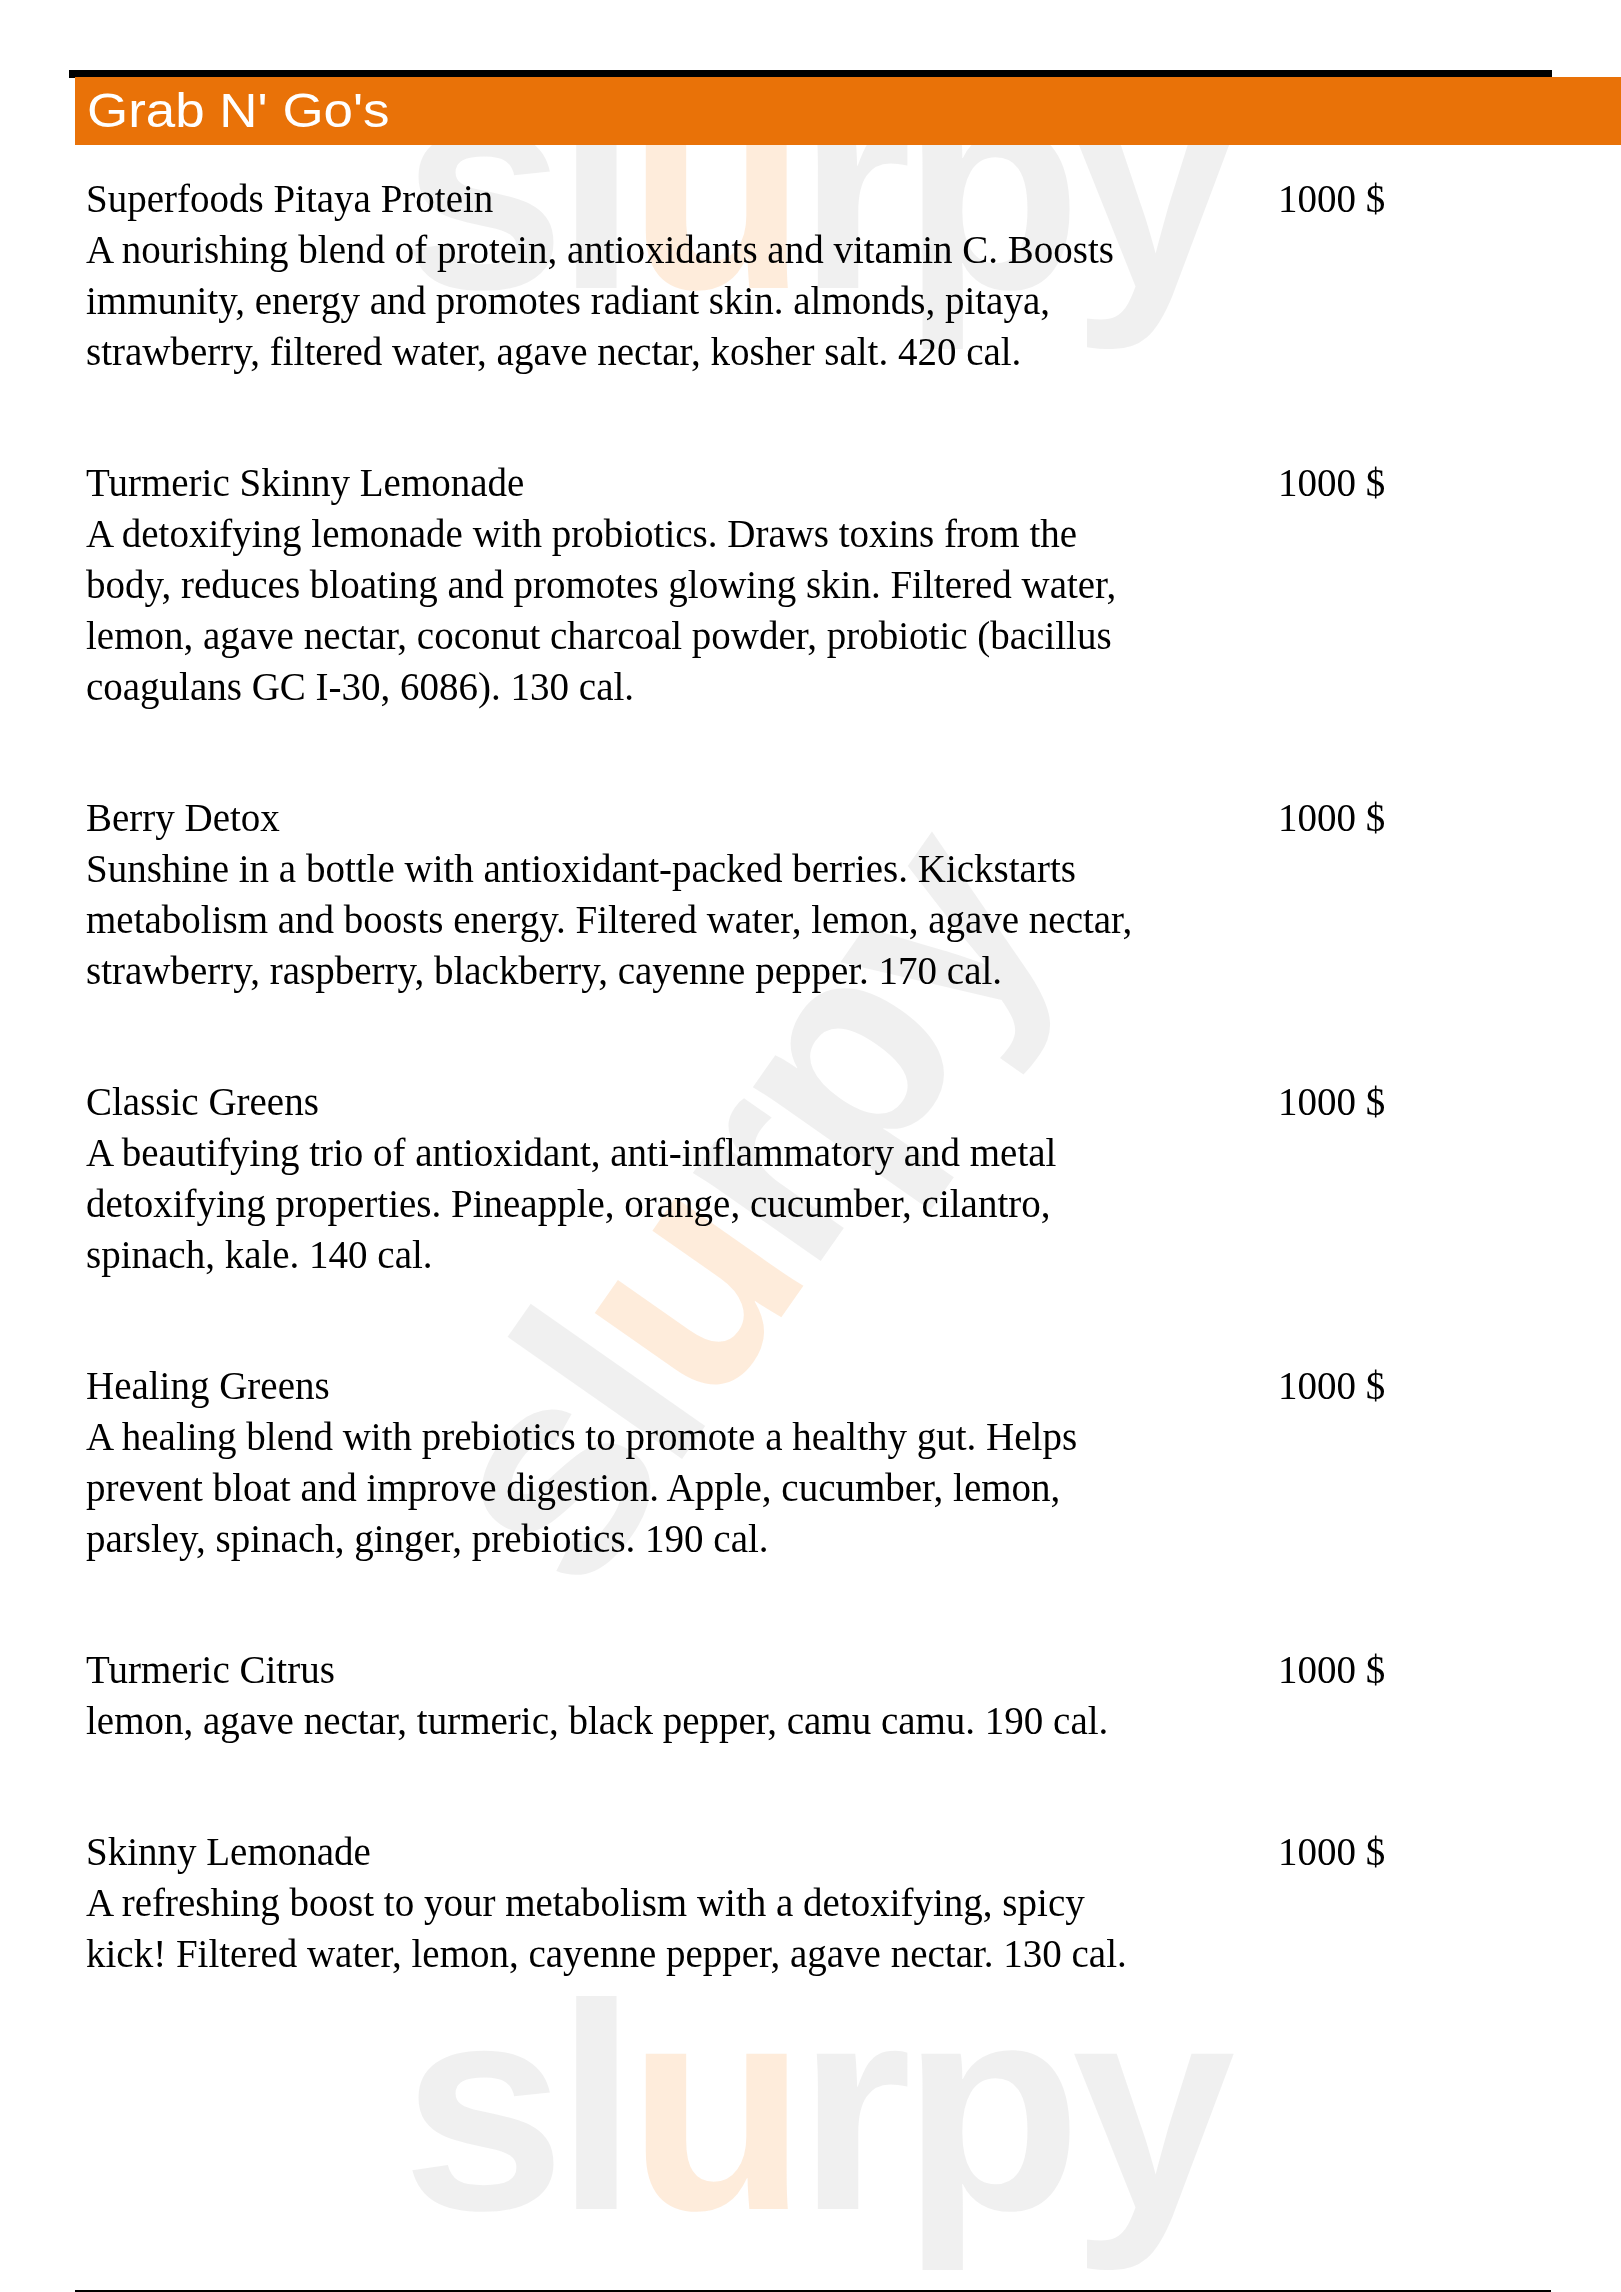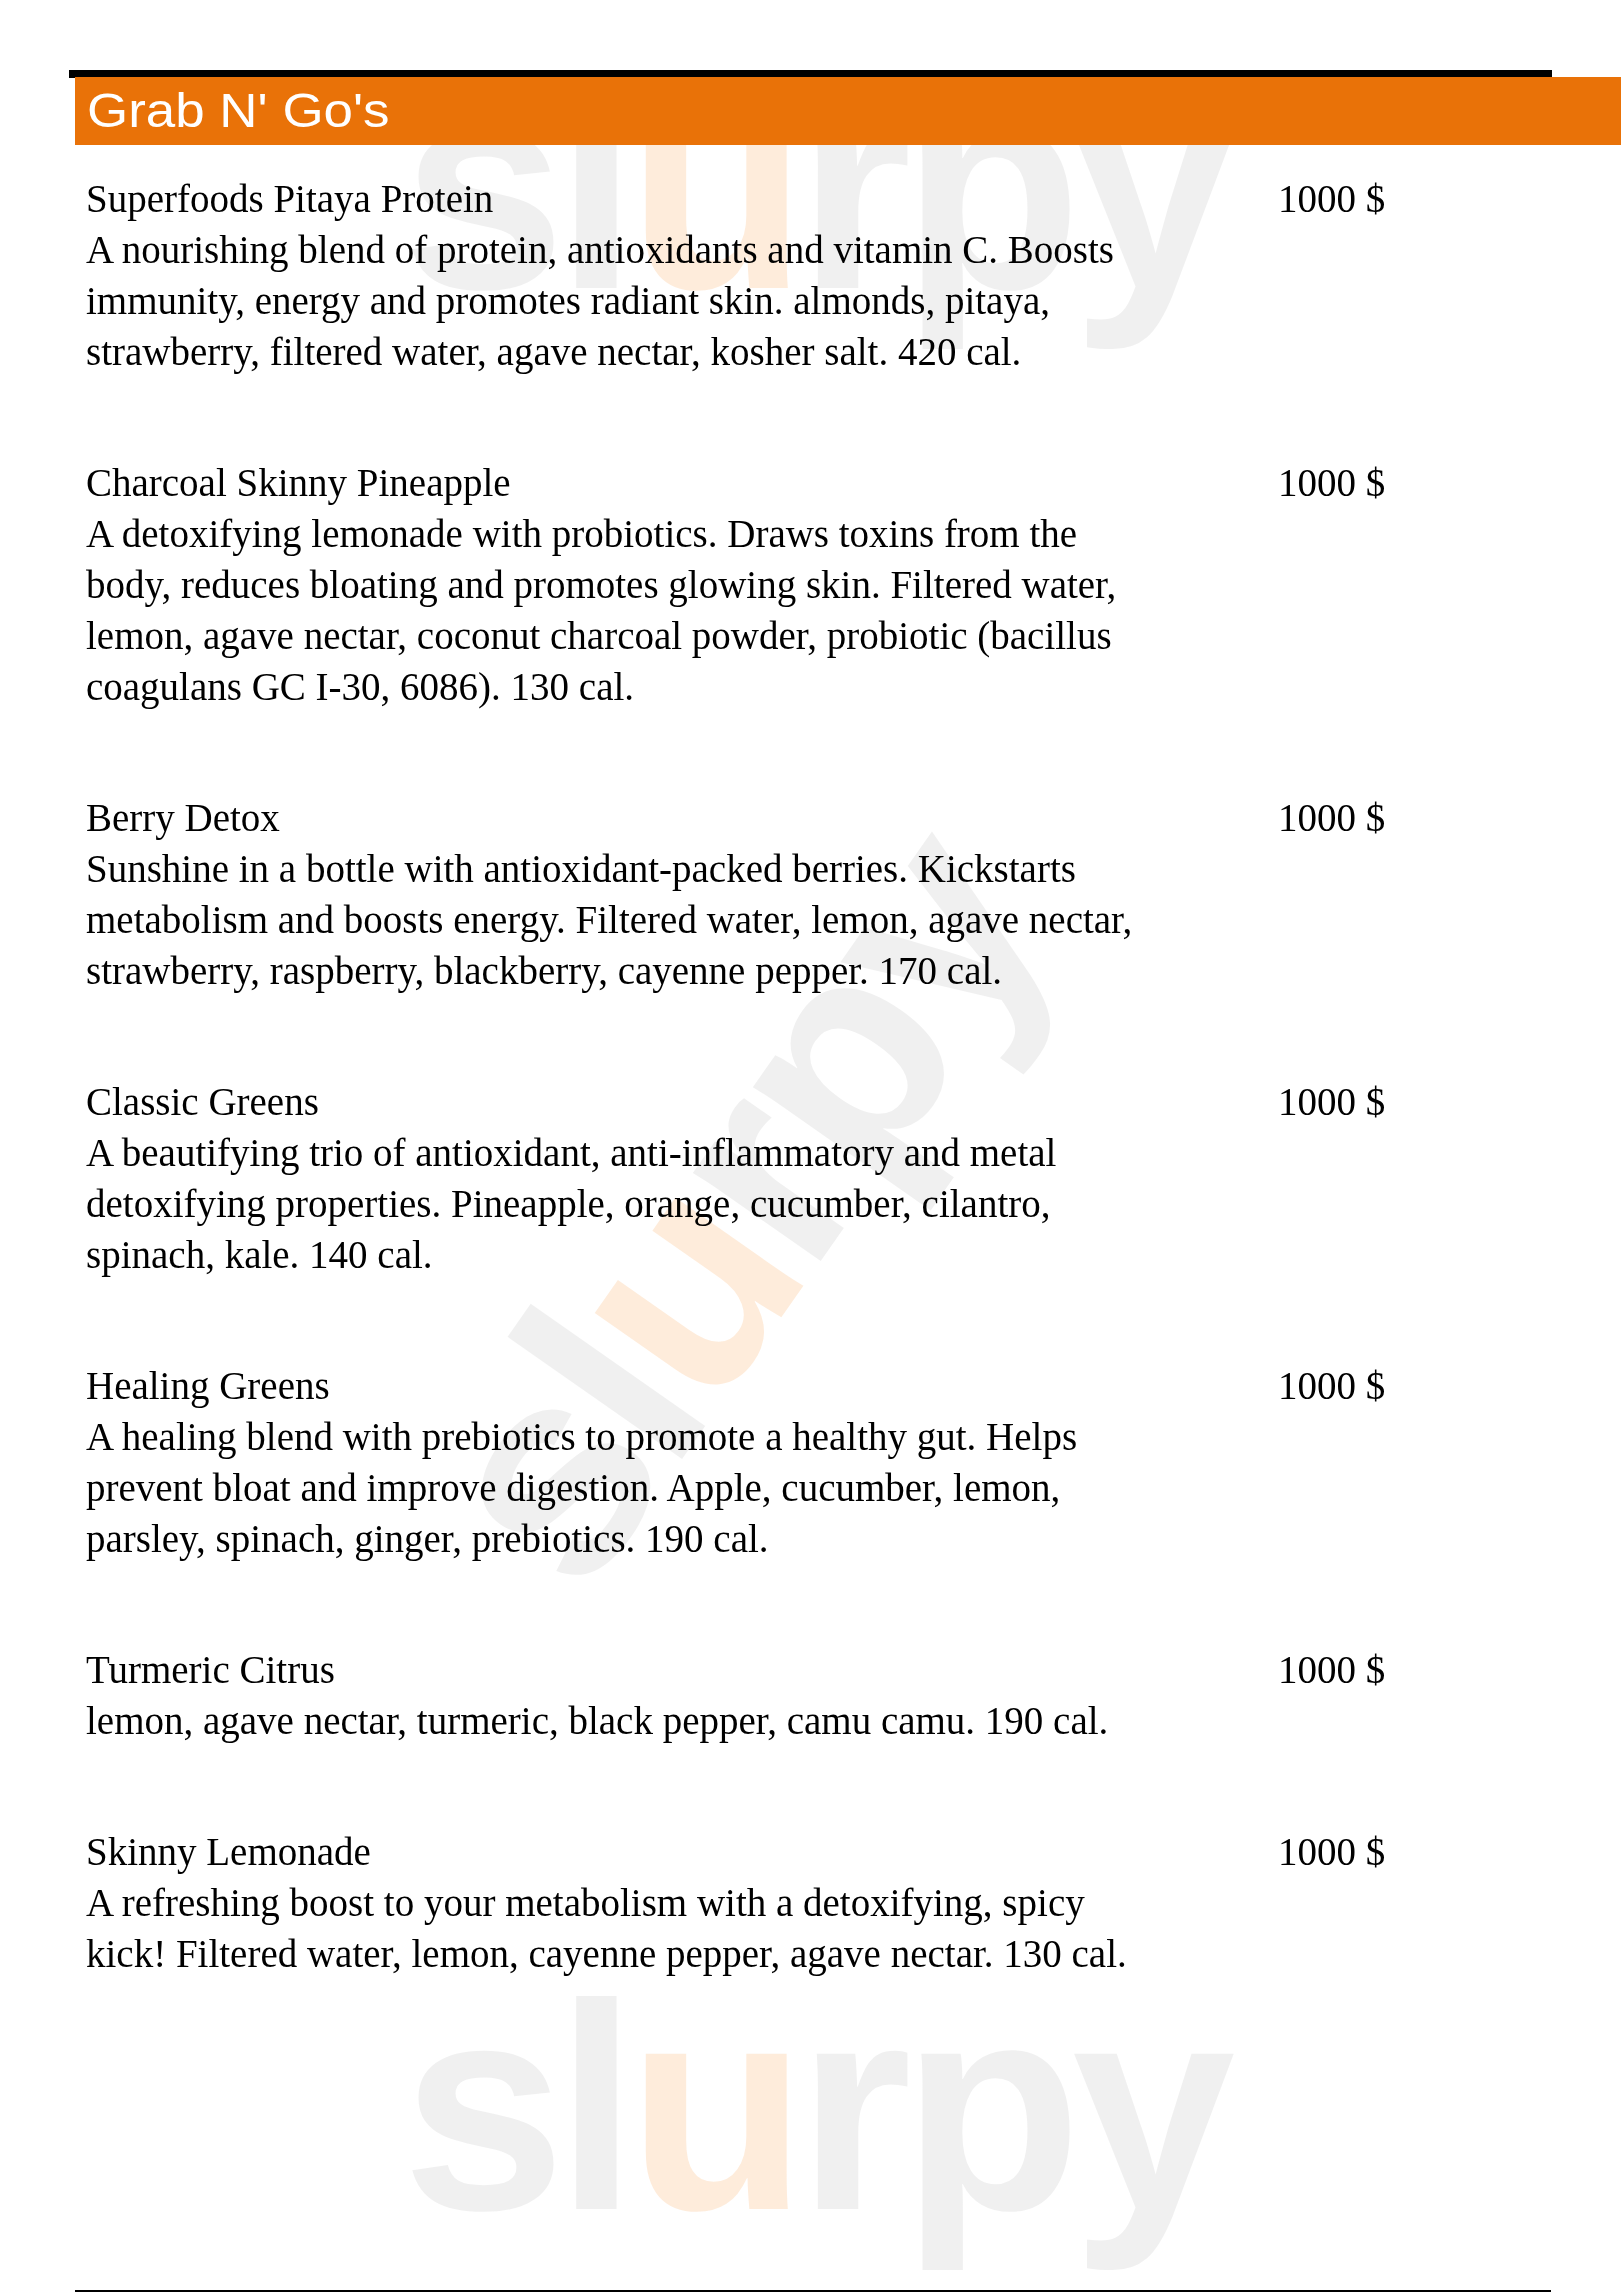--- a/index.html
+++ b/index.html
@@ -72,21 +72,21 @@
 
 <div class="menu-list" id="menu-list">
   <div class="menu-item">
     <span class="item-name">Superfoods Pitaya Protein</span>
     <span class="item-price">1000 $</span>
     <span class="desc-line">A nourishing blend of protein, antioxidants and vitamin C. Boosts</span>
     <span class="desc-line">immunity, energy and promotes radiant skin. almonds, pitaya,</span>
     <span class="desc-line">strawberry, filtered water, agave nectar, kosher salt. 420 cal.</span>
   </div>
   <div class="menu-item">
-    <span class="item-name">Charcoal Skinny Pineapple</span>
+    <span class="item-name">Turmeric Skinny Lemonade</span>
     <span class="item-price">1000 $</span>
     <span class="desc-line">A detoxifying lemonade with probiotics. Draws toxins from the</span>
     <span class="desc-line">body, reduces bloating and promotes glowing skin. Filtered water,</span>
     <span class="desc-line">lemon, agave nectar, coconut charcoal powder, probiotic (bacillus</span>
     <span class="desc-line">coagulans GC I-30, 6086). 130 cal.</span>
   </div>
   <div class="menu-item">
     <span class="item-name">Berry Detox</span>
     <span class="item-price">1000 $</span>
     <span class="desc-line">Sunshine in a bottle with antioxidant-packed berries. Kickstarts</span>

